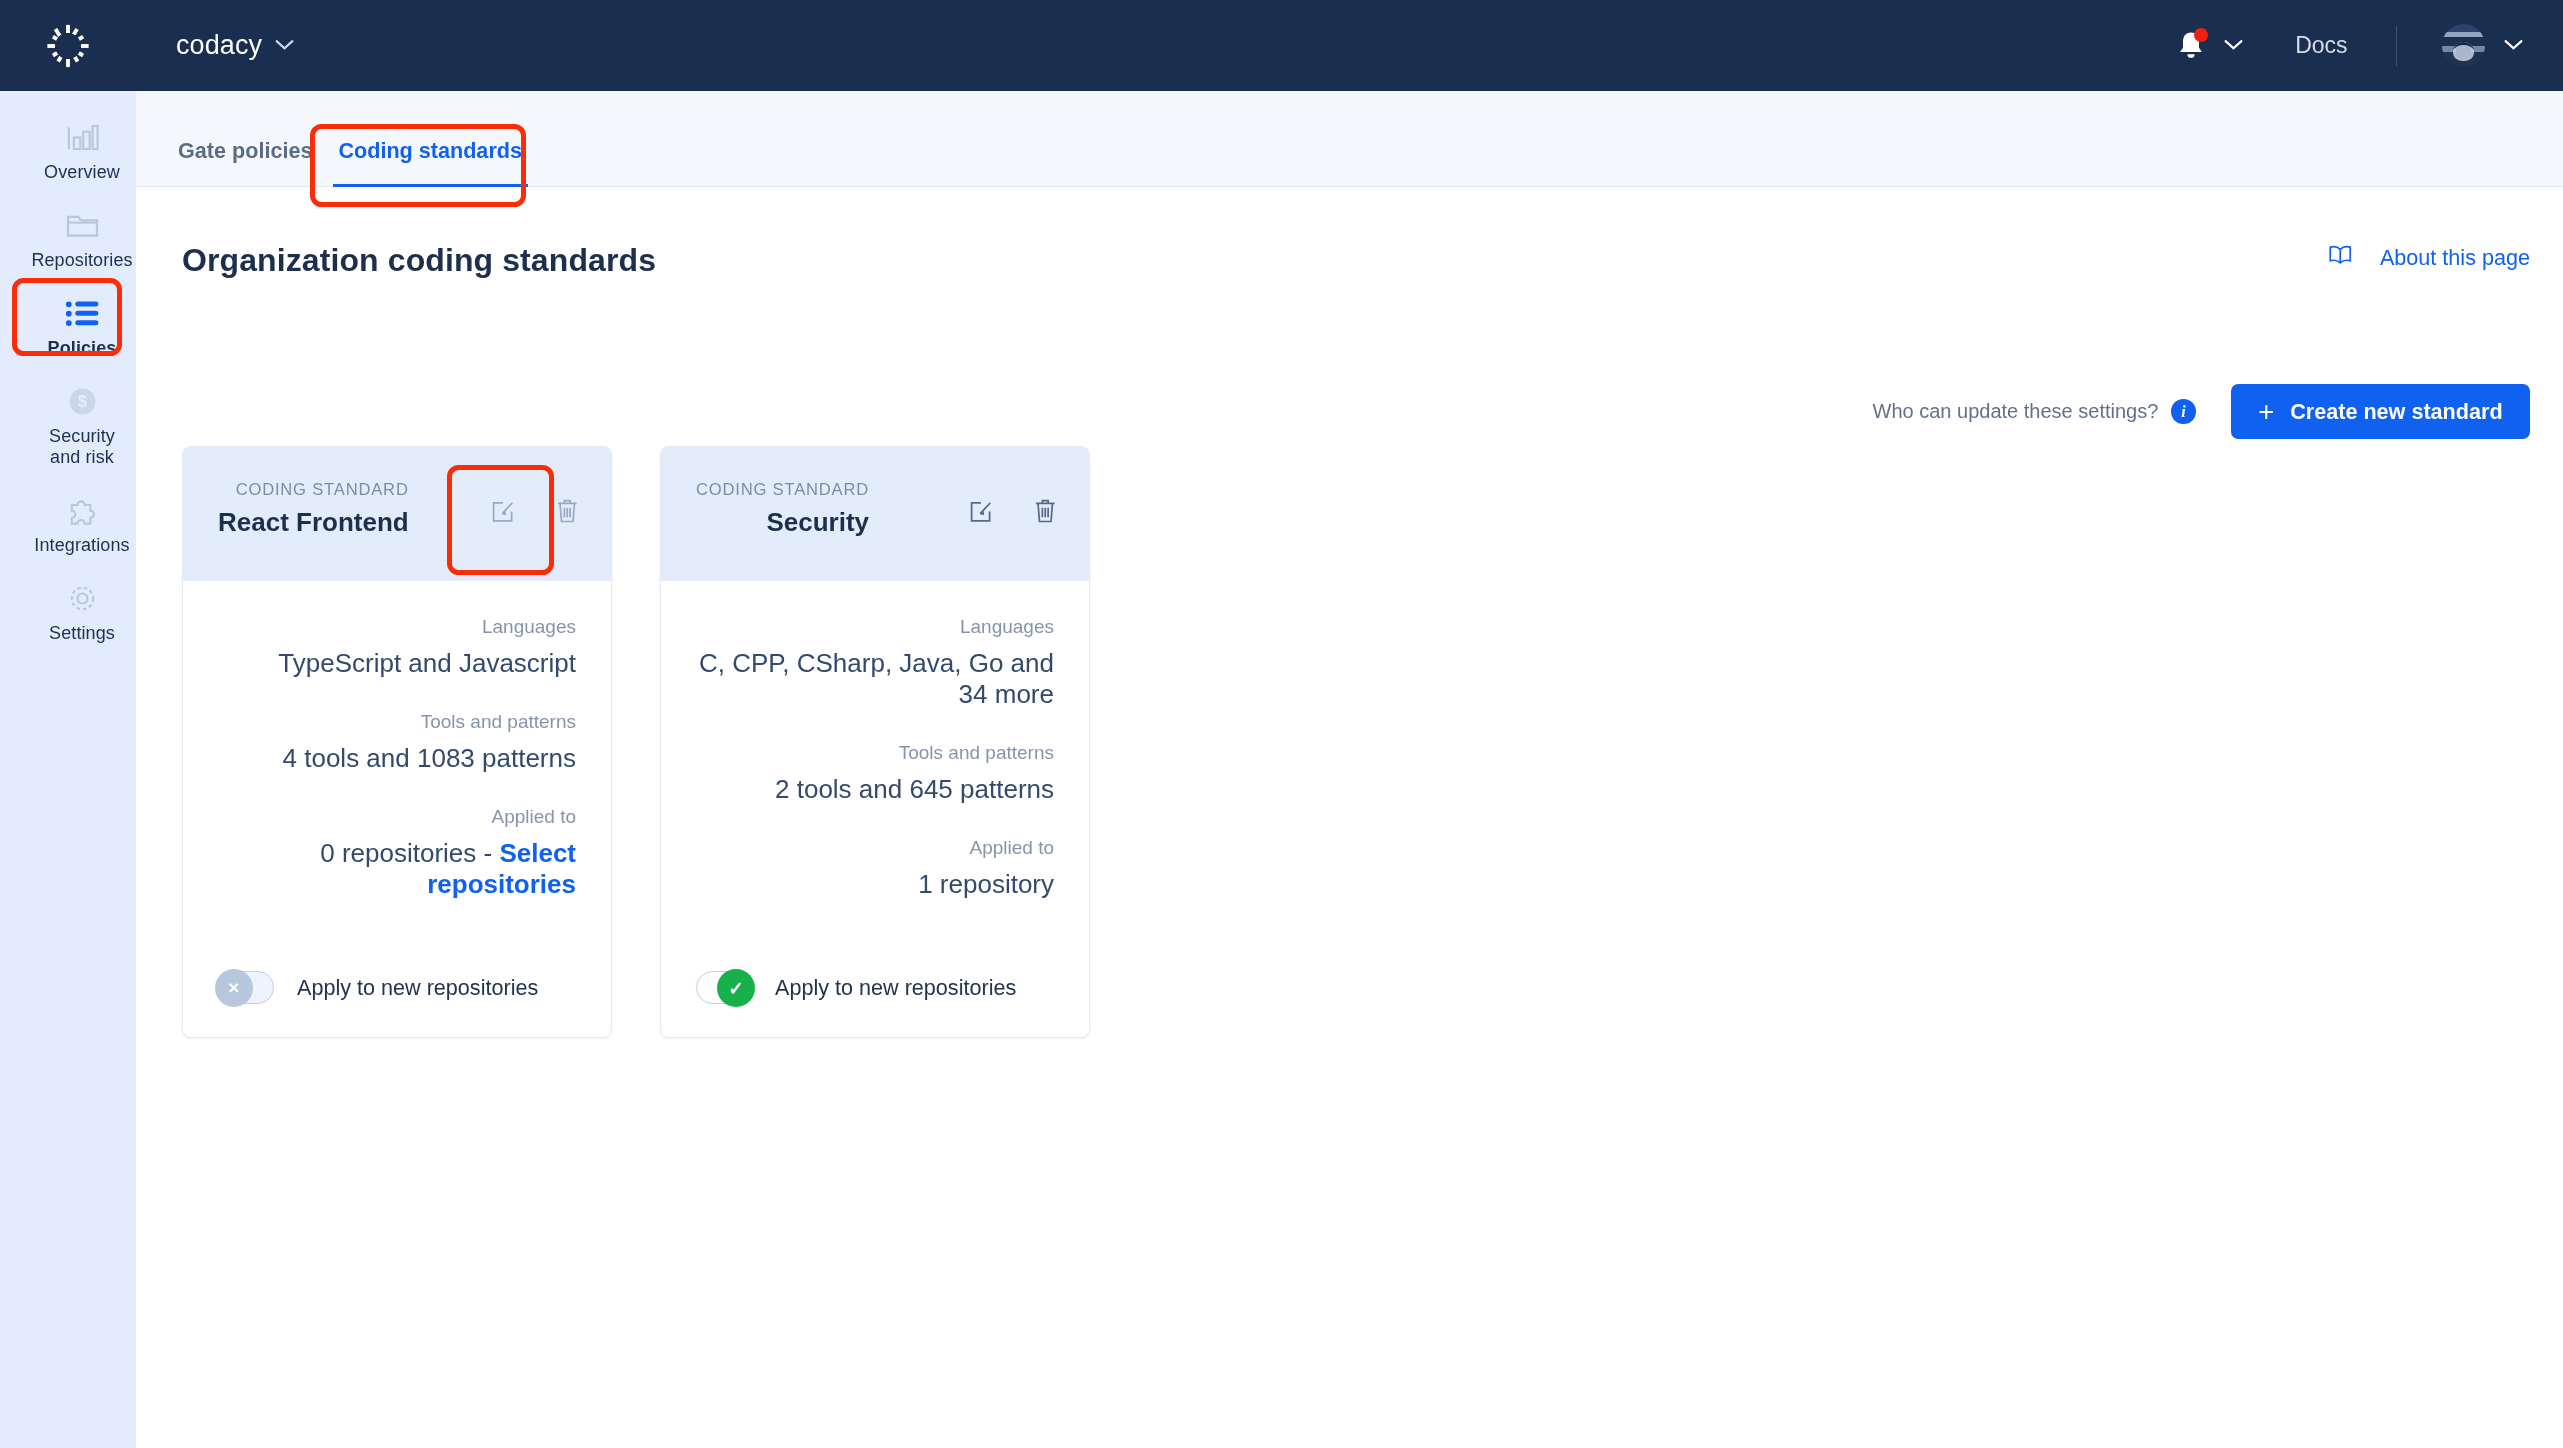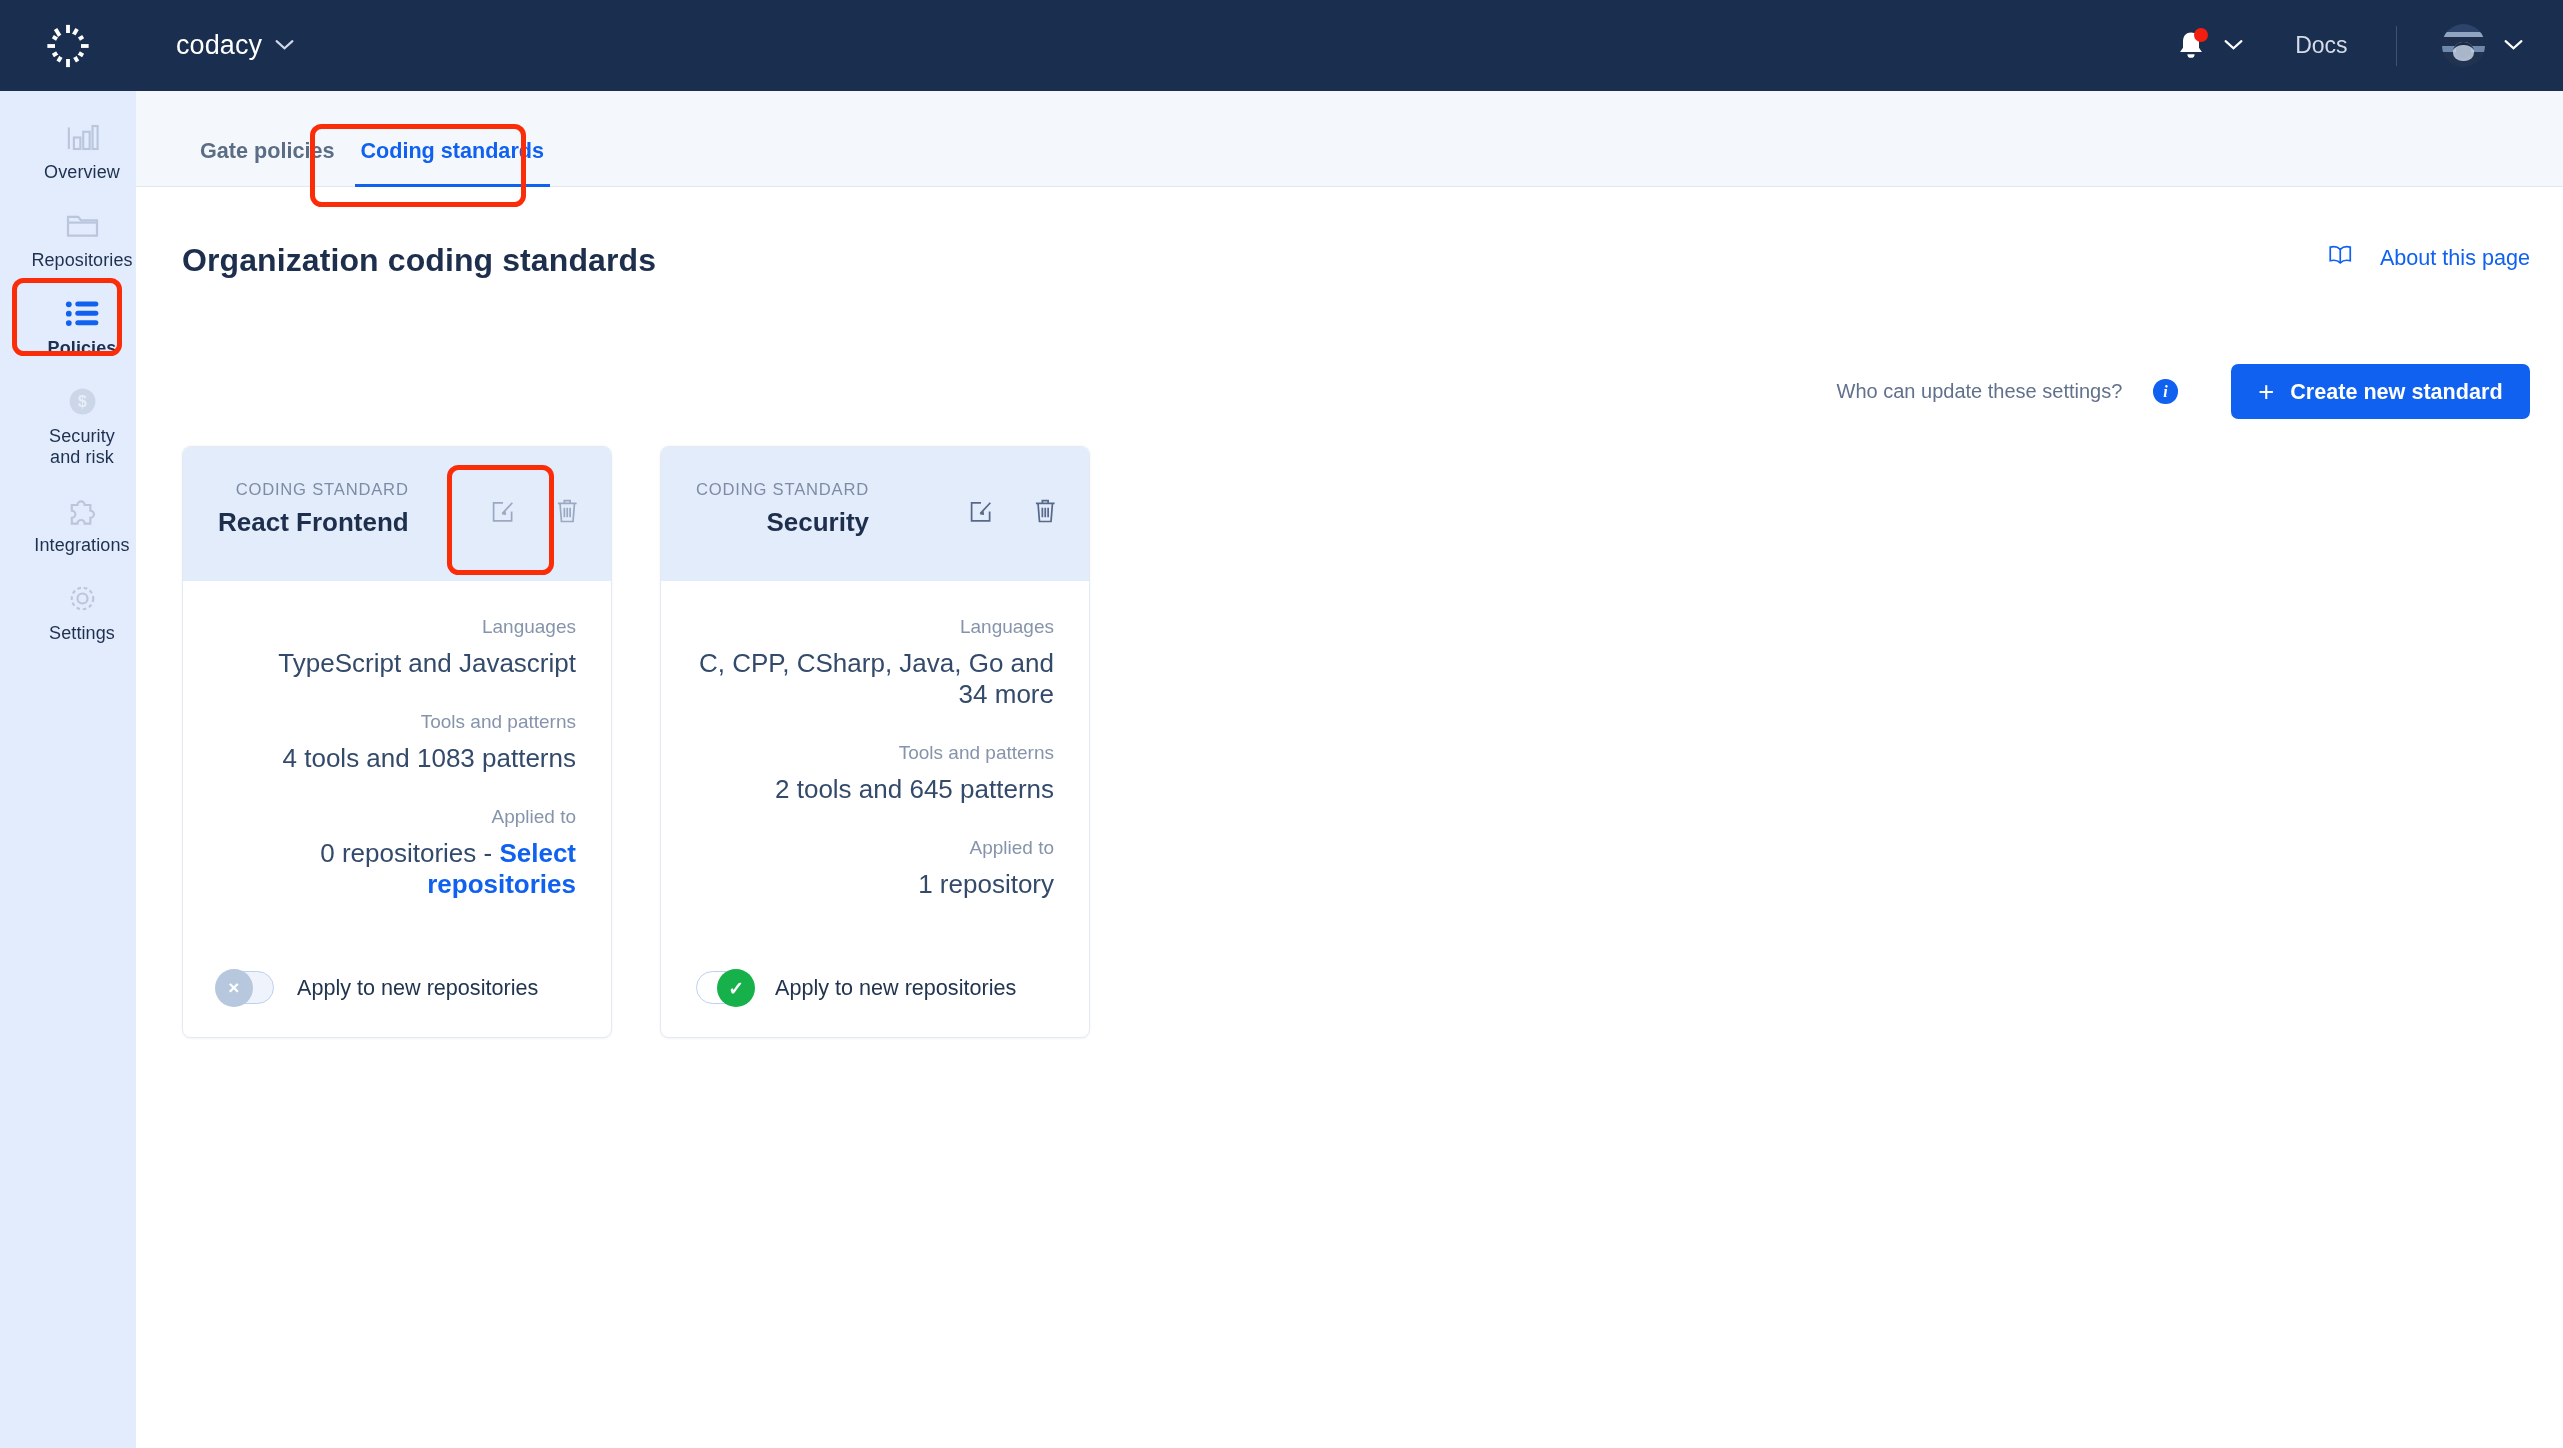--- a/index.html
+++ b/index.html
@@ -74,21 +74,21 @@
   .side-label {
     font-size: 18px; color: #1e3050; text-align: center; line-height: 1.18;
     font-family: "Liberation Sans", sans-serif; letter-spacing: 0.1px;
   }
   .side-item.active .side-label { font-weight: 700; }
 
   
   .tabbar {
     position: absolute; left: 136px; top: 91px; width: 2427px; height: 96px;
     background: #f4f8fd; border-bottom: 1.4px solid #e2e8f2;
-    display: flex; align-items: flex-end; padding-left: 51px;
+    display: flex; align-items: flex-end; padding-left: 29px;
   }
   .tab {
     font-size: 21.6px; font-weight: 700; padding: 0 13px 21.6px;
     color: #5b6c85; cursor: pointer; position: relative;
     font-family: "Liberation Sans", sans-serif;
   }
   .tab.active { color: #1061f0; }
   .tab.active::after {
     content: ""; position: absolute; left: 7.2px; right: 7.2px; bottom: -1.4px;
     height: 3.6px; background: #1061f0;
@@ -106,22 +106,22 @@
   .page-desc {
     position: absolute; left: 46px; top: 108px;
     font-size: 21px; color: #3b4d6b;
   }
   .about-link {
     position: absolute; right: 33px; top: 58px;
     display: flex; align-items: center; gap: 27px;
     color: #1061f0; font-size: 21.6px; cursor: pointer;
   }
   .actions-row {
-    position: absolute; right: 33px; top: 177px;
-    display: flex; align-items: center; gap: 18px;
+    position: absolute; right: 33px; top: 197px;
+    display: flex; align-items: center; gap: 0;
   }
   .who-can {
     font-size: 20px; color: #61718c; margin-right: 13px; cursor: pointer;
   }
   .info-badge {
     width: 24.5px; height: 24.5px; border-radius: 50%; background: #1061f0;
     color: #fff; font-size: 16px; font-weight: 700; font-style: italic;
     display: flex; align-items: center; justify-content: center;
     margin-right: 35px; cursor: pointer; font-family: "Liberation Serif", serif;
   }

